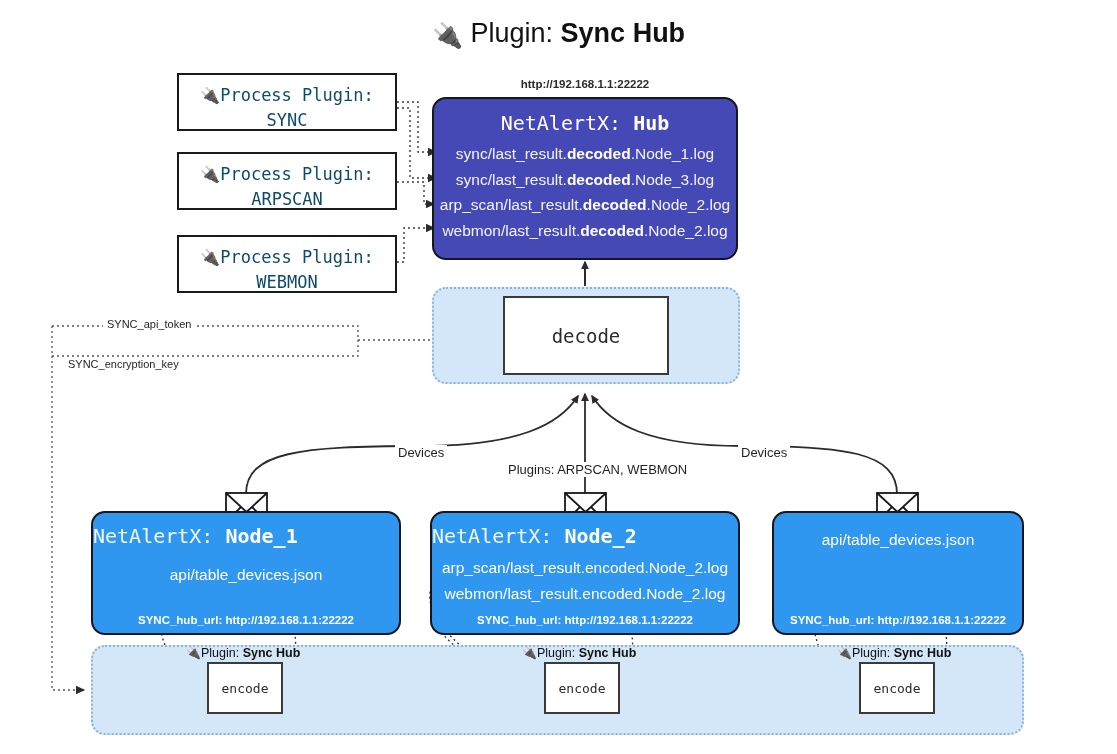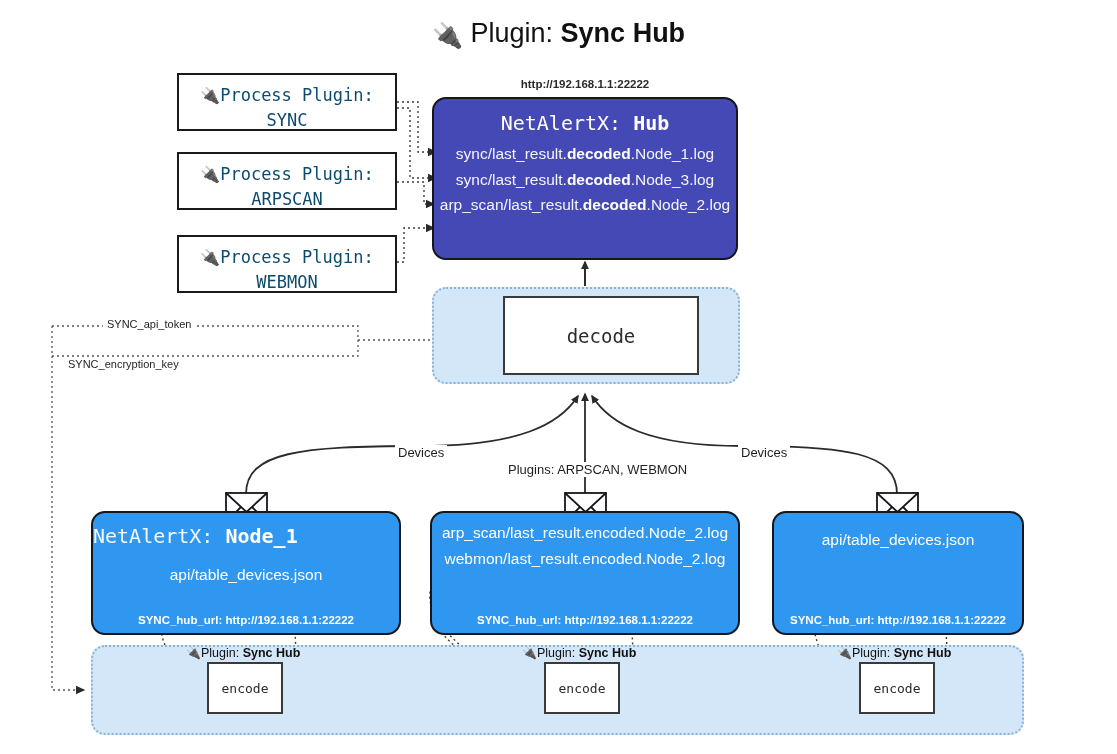--- a/index.html
+++ b/index.html
@@ -288,41 +288,43 @@
     <span class="l2">WEBMON</span>
   </div>
 
   <div class="hub-url" style="left:430px; top:78px; width:310px;">http://192.168.1.1:22222</div>
 
   <div class="hub-box" style="left:432px; top:97px; width:306px; height:163px;">
     <div class="hub-title"><span>NetAlertX: </span><span class="strong">Hub</span></div>
     <div class="hub-line" style="margin-top:6px;"><span>sync/last_result.</span><b>decoded</b><span>.Node_1.log</span></div>
     <div class="hub-line"><span>sync/last_result.</span><b>decoded</b><span>.Node_3.log</span></div>
     <div class="hub-line"><span>arp_scan/last_result.</span><b>decoded</b><span>.Node_2.log</span></div>
+    <div class="hub-line"><span>webmon/last_result.</span><b>decoded</b><span>.Node_2.log</span></div>
   </div>
 
   <div class="dot-container" style="left:432px; top:287px; width:308px; height:97px;"></div>
-  <div class="white-box decode-box" style="left:503px; top:296px; width:196px; height:79px;text-align:right;">
+  <div class="white-box decode-box" style="left:503px; top:296px; width:166px; height:79px;text-align:right;">
     <span>decode</span>
   </div>
 
   <div class="sync-label" style="left:103px; top:318px;">SYNC_api_token</div>
   <div class="sync-label" style="left:64px; top:358px;">SYNC_encryption_key</div>
 
   <div class="edge-label" style="left:395px; top:445px;">Devices</div>
   <div class="edge-label" style="left:738px; top:445px;">Devices</div>
   <div class="edge-label" style="left:505px; top:462px;">Plugins: ARPSCAN, WEBMON</div>
 
   <div class="node-box" style="left:91px; top:511px; width:310px; height:124px;">
     <div class="node-title"><span>NetAlertX: </span><span class="strong">Node_1</span></div>
     <div class="node-line" style="margin-top:14px;">api/table_devices.json</div>
     <div class="node-foot">SYNC_hub_url: http://192.168.1.1:22222</div>
   </div>
 
   <div class="node-box" style="left:430px; top:511px; width:310px; height:124px;">
+    <div class="node-title"><span>NetAlertX: </span><span class="strong">Node_2</span></div>
     <div class="node-line" style="margin-top:7px;">arp_scan/last_result.encoded.Node_2.log</div>
     <div class="node-line">webmon/last_result.encoded.Node_2.log</div>
     <div class="node-foot">SYNC_hub_url: http://192.168.1.1:22222</div>
   </div>
 
   <div class="node-box" style="left:772px; top:511px; width:252px; height:124px;">
     <div class="node-line" style="margin-top:14px;">api/table_devices.json</div>
     <div class="node-foot">SYNC_hub_url: http://192.168.1.1:22222</div>
   </div>
 

